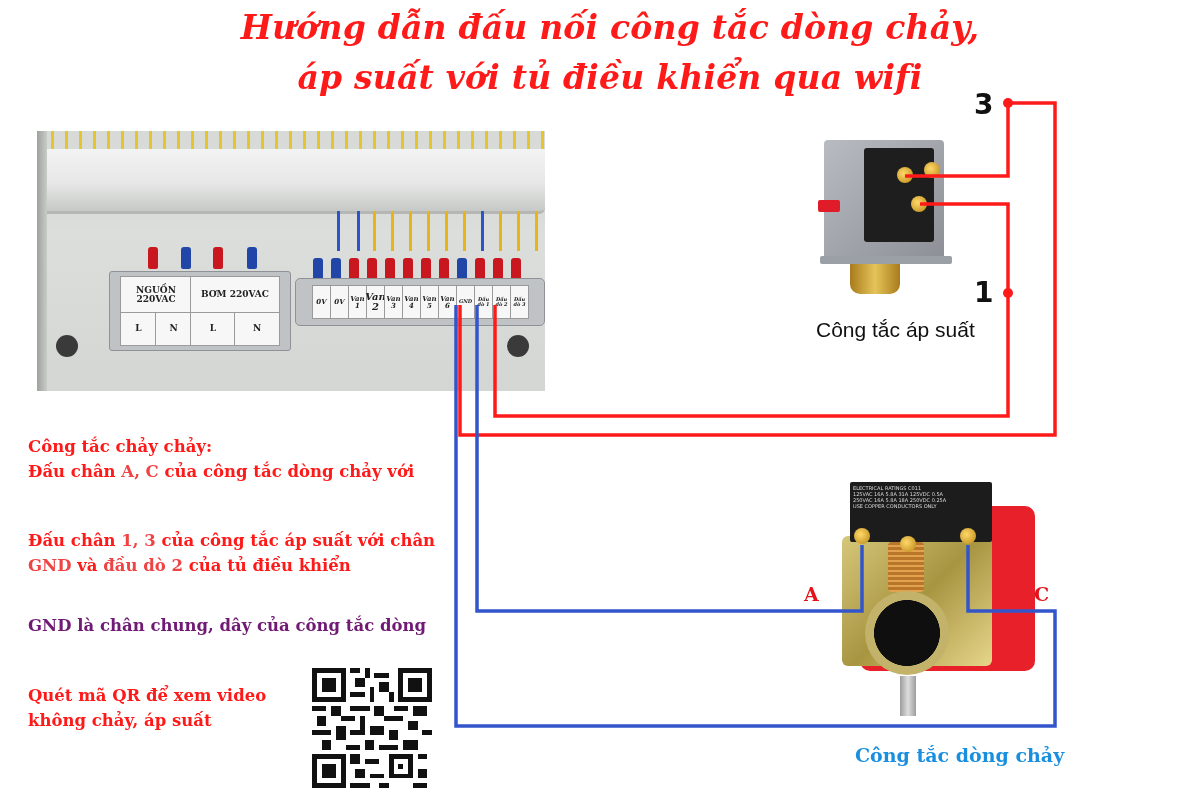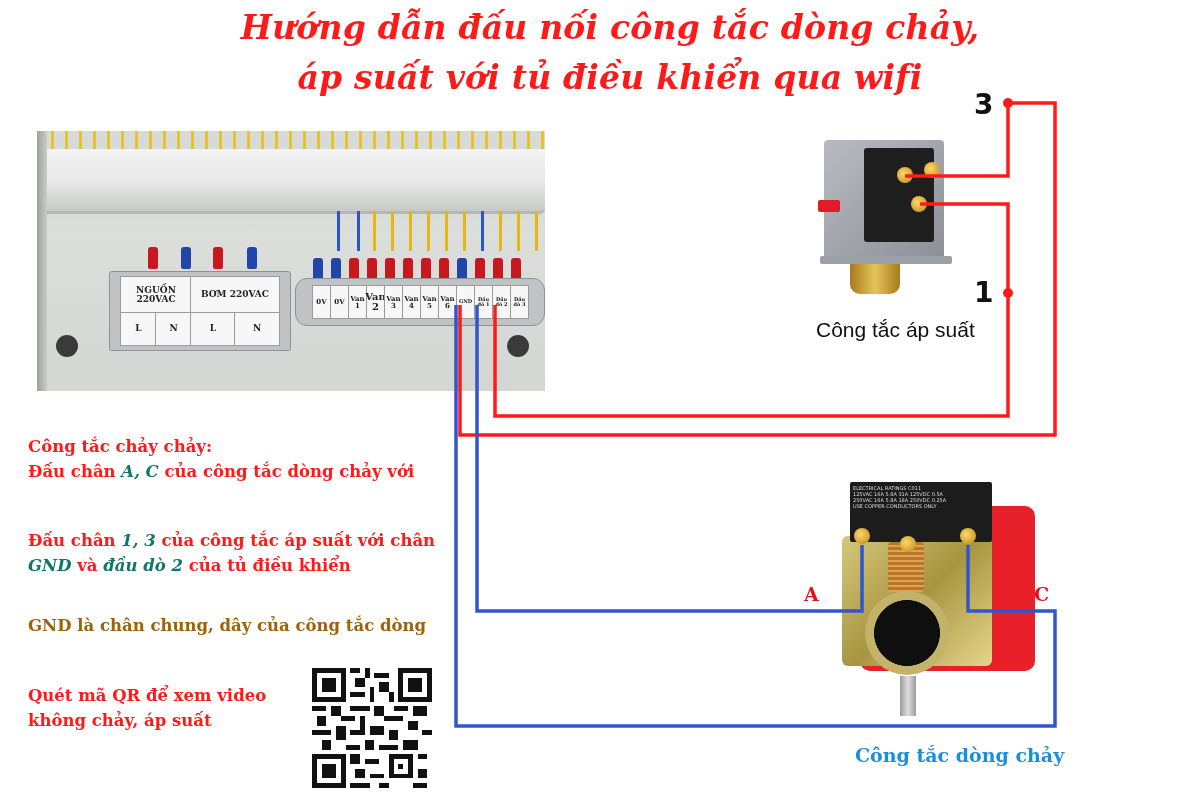--- a/index.html
+++ b/index.html
@@ -7,21 +7,21 @@
   .title { position: absolute; left: 0; width: 1200px; text-align: center; color: #ff1a1a; font-family: "DejaVu Serif", serif; font-weight: bold; font-style: italic; font-size: 33px; letter-spacing: 0.2px; }
   .t1 { top: 8px; left: 0; width: 1200px; padding-left: 10px; }
   .t2 { top: 58px; left: 0; width: 1200px; padding-left: 10px; }
 
   
   .panel { position: absolute; left: 37px; top: 131px; width: 508px; height: 260px; background: linear-gradient(180deg,#cfd2d0 0%,#dcdedc 40%,#d4d6d4 100%); overflow: hidden; }
   .panel .wires-top { position:absolute; left:0; top:0; width:508px; height:18px; background: repeating-linear-gradient(90deg, #e8c21a 0 3px, #d9dbd9 3px 14px); opacity:0.9; }
   .panel .duct { position: absolute; left: 0; top: 18px; width: 508px; height: 62px; background: linear-gradient(180deg,#f2f3f2 0%,#e6e7e6 55%,#c7c9c7 100%); border-bottom: 3px solid #b5b7b5; border-radius: 0 0 6px 6px; }
   .panel .darkedge { position:absolute; left:0; top:0; width:10px; height:260px; background: linear-gradient(90deg,#9fa19f,#c9cbc9); }
   .blockL { position: absolute; left: 72px; top: 140px; width: 180px; height: 78px; background: #bfc3c6; border: 1px solid #8e9296; border-radius: 3px; }
-  .blockR { position: absolute; left: 258px; top: 147px; width: 248px; height: 46px; background: #bfc3c6; border: 1px solid #8e9296; border-radius: 12px; }
+  .blockR { position: absolute; left: 258px; top: 147px; width: 248px; height: 46px; background: #bfc3c6; border: 1px solid #8e9296; border-radius: 5px; font-style: italic; }
   .lab { position: absolute; background: #f7f7f7; border: 1px solid #9a9a9a; font-family: "DejaVu Serif", serif; font-weight: bold; color: #222; text-align: center; display:flex; align-items:center; justify-content:center; line-height: 1.05; }
   .term { position:absolute; width: 10px; height: 22px; border-radius: 3px 3px 2px 2px; }
   .term.red { background: #c8171f; }
   .term.blue { background: #2146a8; }
   .yw { position:absolute; width:3px; background:#e7b614; }
   .hole { position:absolute; width: 22px; height: 22px; border-radius: 50%; background: #3a3a3a; }
 
   
   .pswitch { position: absolute; left: 812px; top: 130px; width: 150px; height: 175px; }
   .pbody { position:absolute; left: 12px; top: 10px; width: 120px; height: 120px; background: linear-gradient(135deg,#b8bcc2,#8c9096); border-radius: 4px; }
@@ -40,22 +40,22 @@
   .fplate { position:absolute; left: 30px; top: 6px; width: 142px; height: 60px; background: #1c1c1c; border-radius: 2px; color:#ddd; font-family:"DejaVu Sans", sans-serif; font-size: 5px; padding: 3px; box-sizing: border-box; }
   .fbrass { position:absolute; left: 22px; top: 60px; width: 150px; height: 130px; background: linear-gradient(135deg,#d6c77a,#a89542,#e6d68a); border-radius: 6px; }
   .fring { position:absolute; left: 45px; top: 115px; width: 84px; height: 84px; border-radius: 50%; background: radial-gradient(circle,#0f0f0f 0 55%, #c2b26a 56% 100%); }
   .fcoil { position:absolute; left: 68px; top: 66px; width: 36px; height: 50px; background: repeating-linear-gradient(180deg,#b9762a 0 3px,#e2a34e 3px 5px); border-radius: 4px; }
   .fpaddle { position:absolute; left: 80px; top: 200px; width: 16px; height: 40px; background: linear-gradient(90deg,#9c9c9c,#dedede,#9c9c9c); }
   .caption-f { position: absolute; left: 855px; top: 744px; font-family: "DejaVu Serif", serif; font-weight: bold; font-size: 19px; color: #1a8fe0; }
   .letter { position:absolute; font-family:"DejaVu Serif", serif; font-weight:bold; font-size: 19px; color: #e3131a; }
 
   
   .note { position: absolute; left: 28px; font-family: "DejaVu Serif", serif; font-weight: bold; font-size: 16.5px; line-height: 25px; color: #ff1a1a; }
-  .note .blue { color: #0f766e; font-style: italic; }
-  .note.black { color: #a16207; }
+  .note .blue { color: #ef4444; }
+  .note.black { color: #701a75; }
 
   .qr { position: absolute; left: 312px; top: 668px; width: 120px; height: 120px; }
 
   svg.wires { position: absolute; left: 0; top: 0; width: 1200px; height: 800px; pointer-events: none; }
 </style>
 </head>
 <body>
 
 <div class="title t1">Hướng dẫn đấu nối công tắc dòng chảy,</div>
 <div class="title t2">áp suất với tủ điều khiển qua wifi</div>

